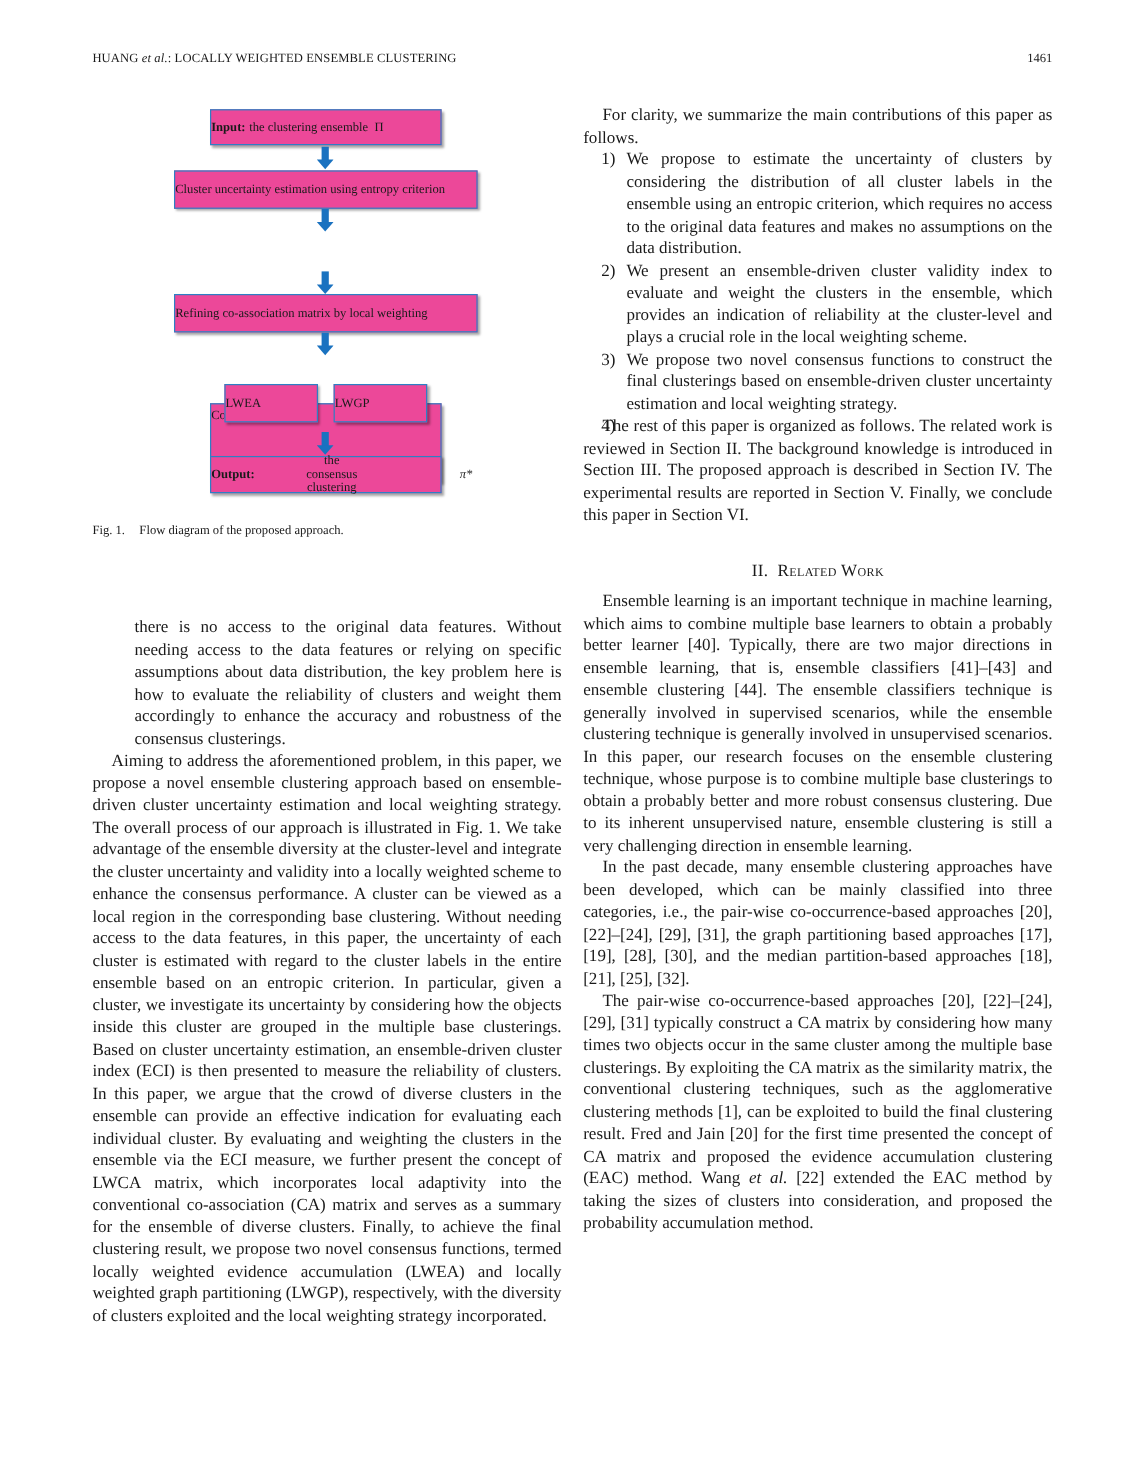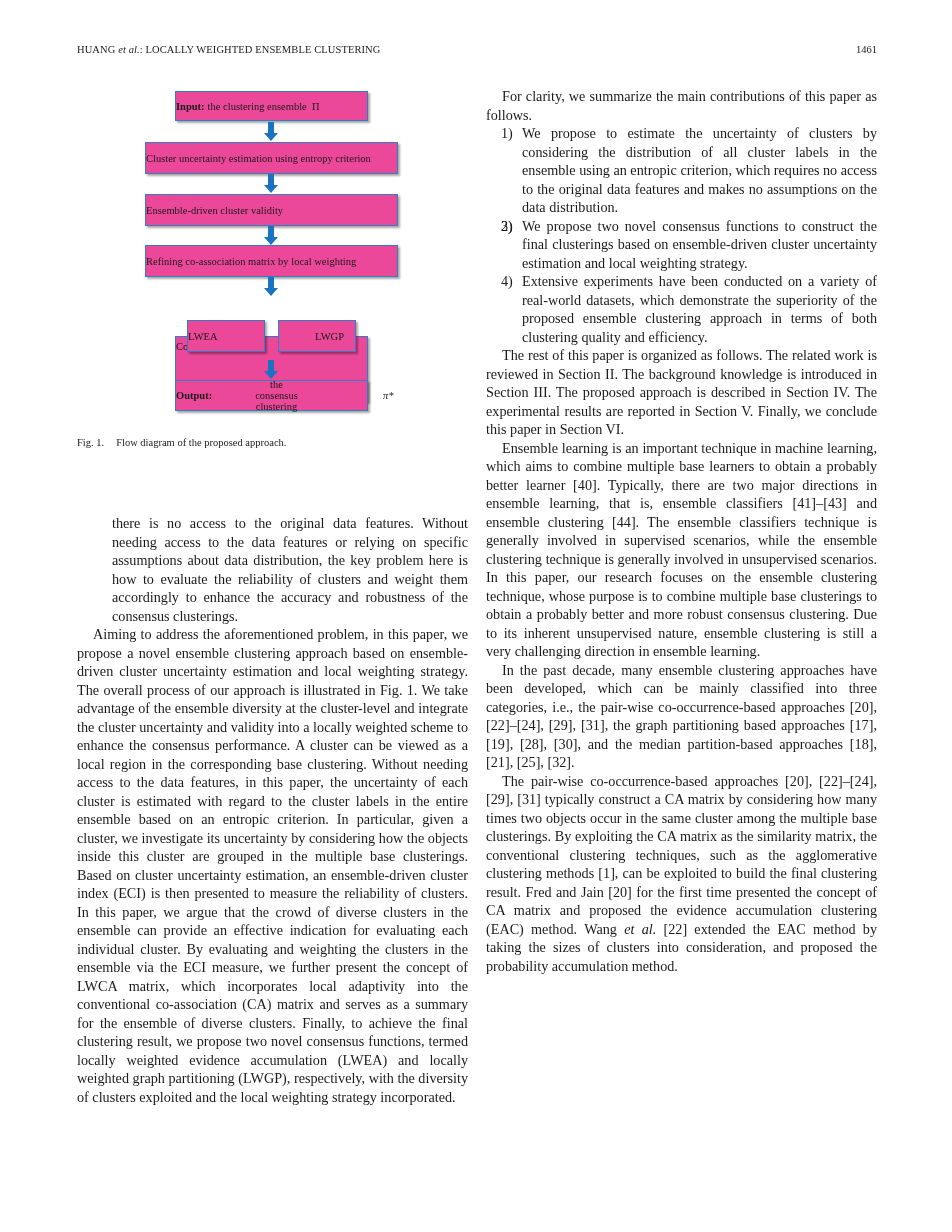--- a/index.html
+++ b/index.html
@@ -46,43 +46,40 @@
     </svg>
 
   <div class="fbox" style="left:5px; top:54px; width:253px; height:32px;">
     <span>Cluster uncertainty estimation using entropy criterion</span>
   </div>
   <svg class="arrow" style="left:124px; top:86px;" viewBox="0 0 14 20">
       <rect x="4" y="0" width="6" height="12" fill="#1a72c0"></rect>
       <polygon points="0,11 14,11 7,19" fill="#1a72c0"></polygon>
     </svg>
 
-  <div class="fbox" style="left:5px; top:106px; width:253px; height:32px;">
-    <span>Ensemble-driven cluster validity</span>
-  </div>
   <svg class="arrow" style="left:124px; top:138px;" viewBox="0 0 14 20">
       <rect x="4" y="0" width="6" height="12" fill="#1a72c0"></rect>
       <polygon points="0,11 14,11 7,19" fill="#1a72c0"></polygon>
     </svg>
 
   <div class="fbox" style="left:5px; top:157px; width:253px; height:32px;">
     <span>Refining co-association matrix by local weighting</span>
   </div>
   <svg class="arrow" style="left:124px; top:189px;" viewBox="0 0 14 20">
       <rect x="4" y="0" width="6" height="12" fill="#1a72c0"></rect>
       <polygon points="0,11 14,11 7,19" fill="#1a72c0"></polygon>
     </svg>
 
   <div class="fbox" style="left:35px; top:208px; width:193px; height:66px; align-items:flex-start;margin-top:40px;">
     <span style="margin-top:4px;">Consensus functions</span>
   </div>
   <div class="fbox" style="left:47px; top:232px; width:78px; height:32px;">
     <span>LWEA</span>
   </div>
-  <div class="fbox" style="left:138px; top:232px; width:78px; height:32px;padding-left:36px;">
+  <div class="fbox" style="left:138px; top:232px; width:78px; height:32px;">
     <span>LWGP</span>
   </div>
   <svg class="arrow" style="left:124px; top:272px;" viewBox="0 0 14 20">
       <rect x="4" y="0" width="6" height="12" fill="#1a72c0"></rect>
       <polygon points="0,11 14,11 7,19" fill="#1a72c0"></polygon>
     </svg>
 
   <div class="fbox" style="left:35px; top:292px; width:193px; height:31px;gap:40px;">
     <b>Output:</b>
     <span>the consensus clustering</span>&nbsp;&nbsp;<i>π*</i>
@@ -92,23 +89,24 @@
 
 <div class="col col-left">
   <p class="noindent">there is no access to the original data features. Without needing access to the data features or relying on specific assumptions about data distribution, the key problem here is how to evaluate the reliability of clusters and weight them accordingly to enhance the accuracy and robustness of the consensus clusterings.</p>
   <p>Aiming to address the aforementioned problem, in this paper, we propose a novel ensemble clustering approach based on ensemble-driven cluster uncertainty estimation and local weighting strategy. The overall process of our approach is illustrated in Fig. 1. We take advantage of the ensemble diversity at the cluster-level and integrate the cluster uncertainty and validity into a locally weighted scheme to enhance the consensus performance. A cluster can be viewed as a local region in the corresponding base clustering. Without needing access to the data features, in this paper, the uncertainty of each cluster is estimated with regard to the cluster labels in the entire ensemble based on an entropic criterion. In particular, given a cluster, we investigate its uncertainty by considering how the objects inside this cluster are grouped in the multiple base clusterings. Based on cluster uncertainty estimation, an ensemble-driven cluster index (ECI) is then presented to measure the reliability of clusters. In this paper, we argue that the crowd of diverse clusters in the ensemble can provide an effective indication for evaluating each individual cluster. By evaluating and weighting the clusters in the ensemble via the ECI measure, we further present the concept of LWCA matrix, which incorporates local adaptivity into the conventional co-association (CA) matrix and serves as a summary for the ensemble of diverse clusters. Finally, to achieve the final clustering result, we propose two novel consensus functions, termed locally weighted evidence accumulation (LWEA) and locally weighted graph partitioning (LWGP), respectively, with the diversity of clusters exploited and the local weighting strategy incorporated.</p>
 </div>
 
 <div class="col col-right">
   <p>For clarity, we summarize the main contributions of this paper as follows.</p>
   <ol>
     <li><span class="num">1)</span><span>We propose to estimate the uncertainty of clusters by considering the distribution of all cluster labels in the ensemble using an entropic criterion, which requires no access to the original data features and makes no assumptions on the data distribution.</span></li>
-    <li><span class="num">2)</span></li>
+    <li><span class="num">2)</span><span>We present an ensemble-driven cluster validity index to evaluate and weight the clusters in the ensemble, which provides an indication of reliability at the cluster-level and plays a crucial role in the local weighting scheme.</span></li>
     <li><span class="num">3)</span><span>We propose two novel consensus functions to construct the final clusterings based on ensemble-driven cluster uncertainty estimation and local weighting strategy.</span></li>
-    <li><span class="num">4)</span><span>Extensive experiments have been conducted on a variety of real-world datasets, which demonstrate the superiority of the proposed ensemble clustering approach in terms of both clustering quality and efficiency.</span></li>
+    <li><span class="num">4)</span></li>
   </ol>
   <p>The rest of this paper is organized as follows. The related work is reviewed in Section II. The background knowledge is introduced in Section III. The proposed approach is described in Section IV. The experimental results are reported in Section V. Finally, we conclude this paper in Section VI.</p>
 
+  <div class="section-title"><span>II.</span>&nbsp;&nbsp;<span class="sc">Related Work</span></div>
 
   <p>Ensemble learning is an important technique in machine learning, which aims to combine multiple base learners to obtain a probably better learner [40]. Typically, there are two major directions in ensemble learning, that is, ensemble classifiers [41]–[43] and ensemble clustering [44]. The ensemble classifiers technique is generally involved in supervised scenarios, while the ensemble clustering technique is generally involved in unsupervised scenarios. In this paper, our research focuses on the ensemble clustering technique, whose purpose is to combine multiple base clusterings to obtain a probably better and more robust consensus clustering. Due to its inherent unsupervised nature, ensemble clustering is still a very challenging direction in ensemble learning.</p>
   <p>In the past decade, many ensemble clustering approaches have been developed, which can be mainly classified into three categories, i.e., the pair-wise co-occurrence-based approaches [20], [22]–[24], [29], [31], the graph partitioning based approaches [17], [19], [28], [30], and the median partition-based approaches [18], [21], [25], [32].</p>
   <p><span>The pair-wise co-occurrence-based approaches [20], [22]–[24], [29], [31] typically construct a CA matrix by considering how many times two objects occur in the same cluster among the multiple base clusterings. By exploiting the CA matrix as the similarity matrix, the conventional clustering techniques, such as the agglomerative clustering methods [1], can be exploited to build the final clustering result. Fred and Jain [20] for the first time presented the concept of CA matrix and proposed the evidence accumulation clustering (EAC) method. Wang </span><i>et al.</i><span> [22] extended the EAC method by taking the sizes of clusters into consideration, and proposed the probability accumulation method.</span></p>
 </div>
 
 </body></html>

